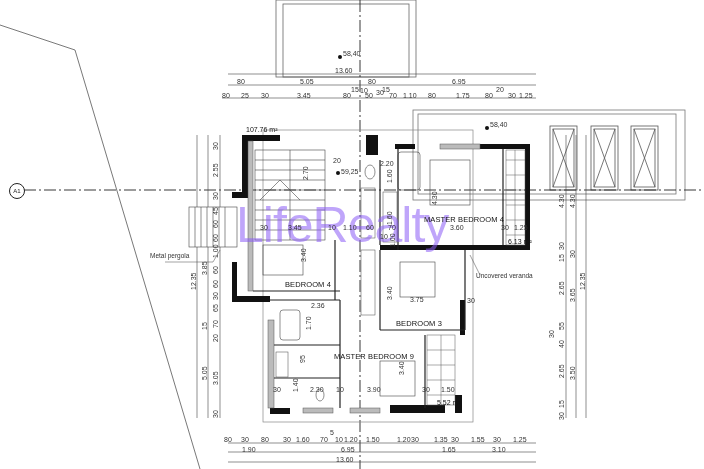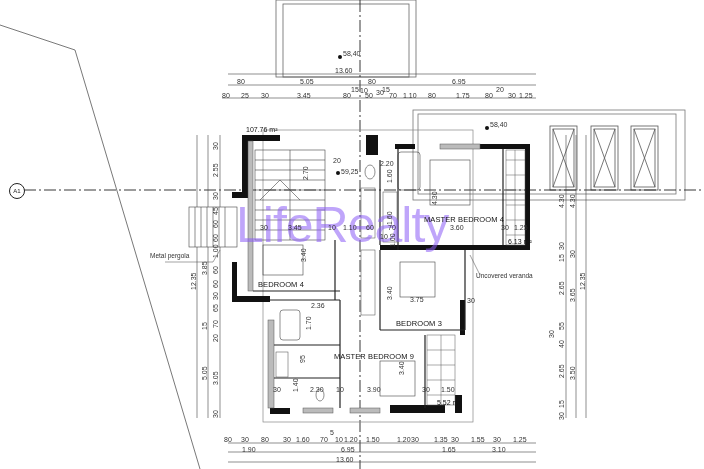--- a/index.html
+++ b/index.html
@@ -191,21 +191,21 @@
   </svg>
 
   <div class="wm">LifeRealty</div>
 
   <div class="axis-tag">A1</div>
 
   <div class="lbl area" style="left:246px;top:126px;">107.76 m²</div>
   <div class="lbl room" style="left:424px;top:216px;">MASTER BEDROOM 4</div>
   <div class="lbl room" style="left:334px;top:353px;">MASTER BEDROOM 9</div>
   <div class="lbl room" style="left:396px;top:320px;">BEDROOM 3</div>
-  <div class="lbl room" style="left:258px;top:281px;">BEDROOM 4</div>
+  <div class="lbl room" style="left:265px;top:281px;padding-left:20px;">BEDROOM 4</div>
 
   <div class="lbl note" style="left:150px;top:253px;">Metal pergola</div>
   <div class="lbl note" style="left:476px;top:273px;">Uncovered veranda</div>
   <div class="lbl area" style="left:508px;top:238px;">6.13 m²</div>
   <div class="lbl area" style="left:437px;top:399px;">5.52 m²</div>
 
   <div class="lbl dim" style="left:343px;top:50px;">58,40</div>
   <div class="lbl dim" style="left:490px;top:121px;">58,40</div>
   <div class="lbl dim" style="left:341px;top:168px;">59,25</div>
 

